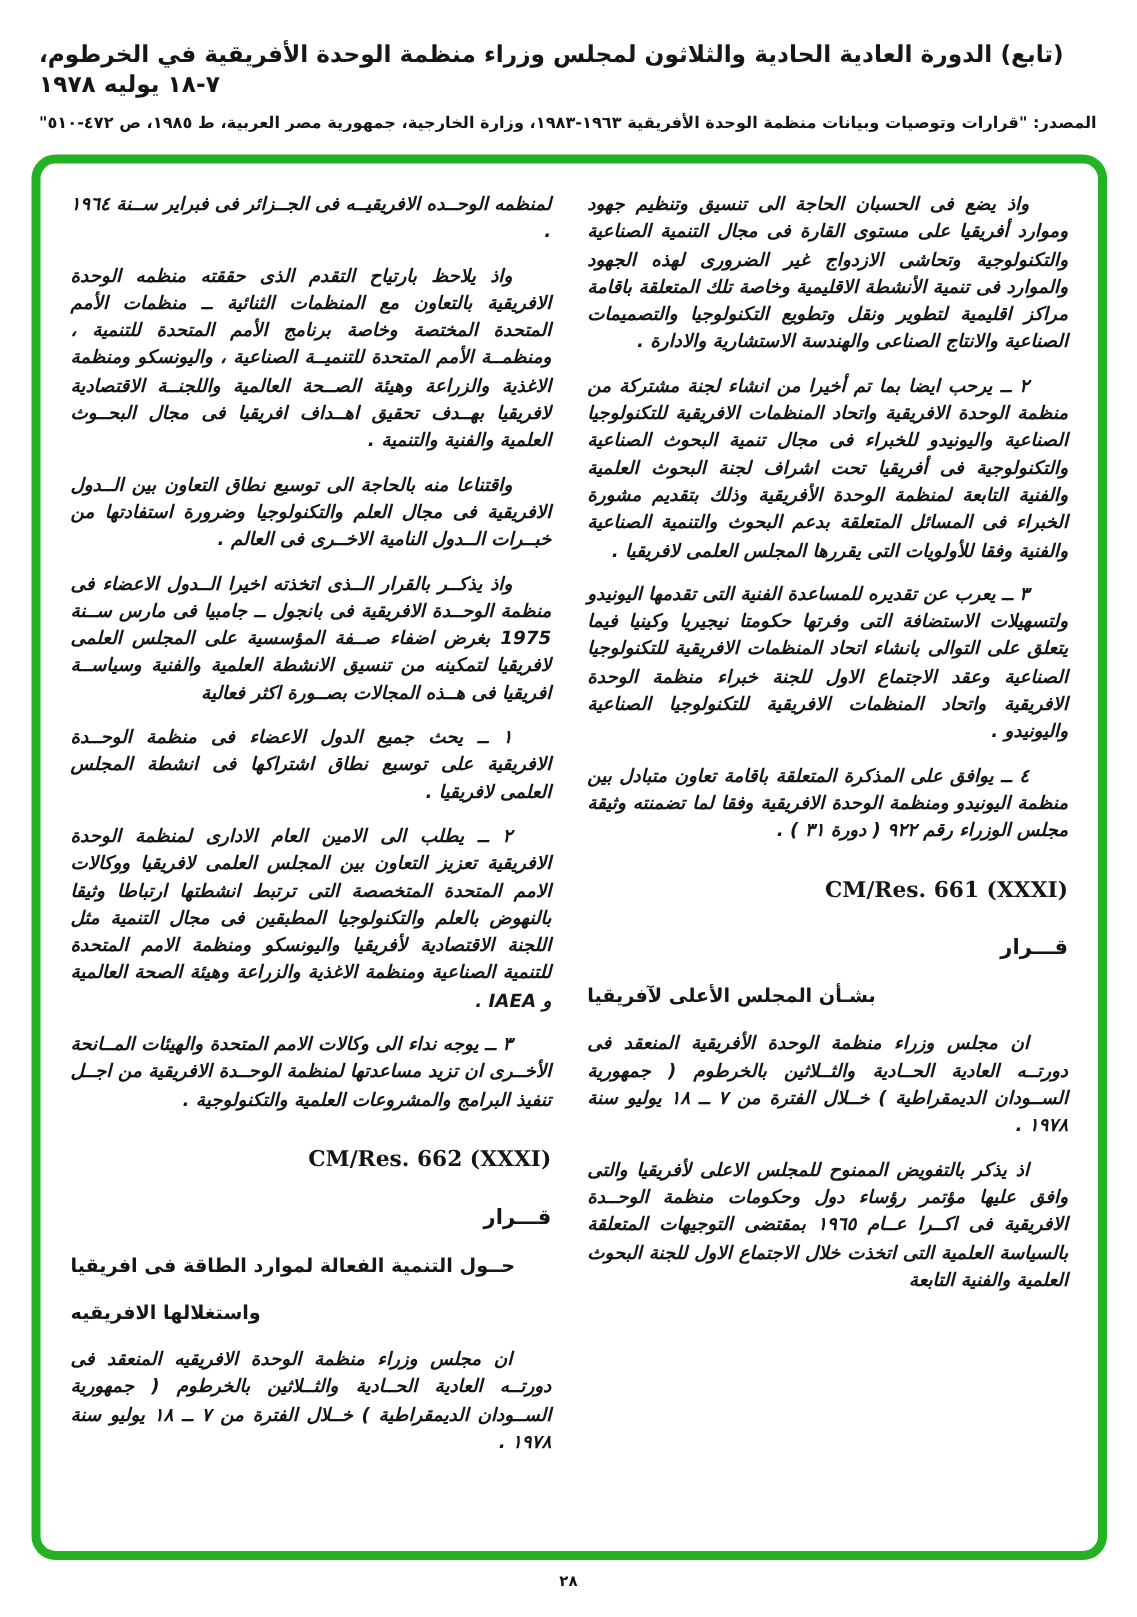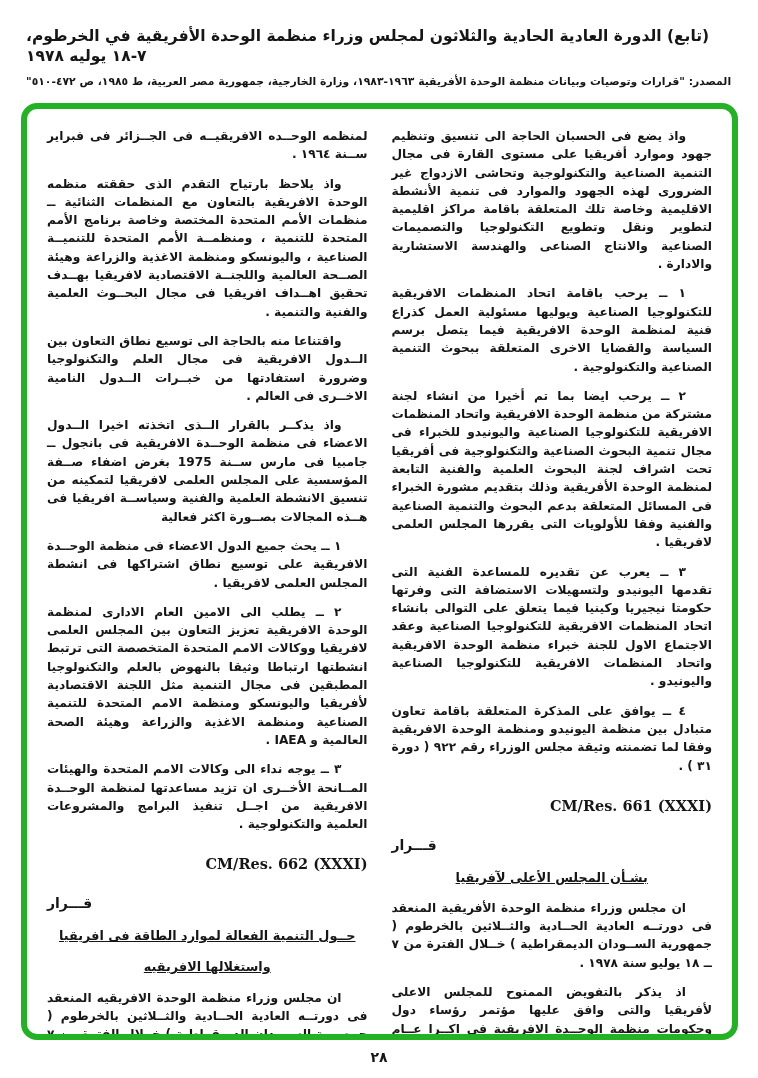--- a/index.html
+++ b/index.html
@@ -32,58 +32,56 @@
     overflow:hidden;
   }
   .columns {
     display:flex; flex-direction:row; direction:rtl; gap:24px; height:100%;
   }
   .col {
     flex:1 1 0; min-width:0;
     direction:rtl; text-align:justify;
     font-size:12.2px; font-weight:bold; line-height:1.5;
   }
-  .para { margin:0 0 11px 0; text-indent:26px; }
+  .para { margin:0 0 11px 0; text-indent:26px;font-style:italic; }
   .para-cont { text-indent:0; }
   .res-ref {
     direction:ltr; text-align:right; text-indent:0;
     font-family:"DejaVu Serif", serif;
     font-size:14.5px; font-weight:bold;
     margin:20px 0 18px 0;
   }
   .res-heading {
-    text-align:left; text-indent:0;
+    text-align:right; text-indent:0;
     font-size:14px; font-weight:bold;
     margin:0 0 12px 0;
   }
   .res-sub {
-    text-align:center; text-indent:0;
+    text-align:left; text-indent:0;
     font-size:12.8px; font-weight:bold;
     margin:0 0 12px 0;
-    text-decoration:underline;
   }
   .page-footer {
     position:absolute; top:1049px; left:0; right:0;
-    text-align:center; font-size:14px; font-weight:bold;
+    text-align:center; font-size:10px; font-weight:bold;
   }
 </style>
 </head>
 <body>
 
 <div class="page-header">
   <div class="header-title">(تابع) الدورة العادية الحادية والثلاثون لمجلس وزراء منظمة الوحدة الأفريقية في الخرطوم، ٧-١٨ يوليه ١٩٧٨</div>
   <div class="header-source">المصدر: "قرارات وتوصيات وبيانات منظمة الوحدة الأفريقية ١٩٦٣-١٩٨٣، وزارة الخارجية، جمهورية مصر العربية، ط ١٩٨٥، ص ٤٧٢-٥١٠"</div>
 </div>
 
 <div class="content-frame" style="border-color: rgb(35, 178, 35);">
   <div class="columns">
 
     <div class="col">
       <p class="para">واذ يضع فى الحسبان الحاجة الى تنسيق وتنظيم جهود وموارد أفريقيا على مستوى القارة فى مجال التنمية الصناعية والتكنولوجية وتحاشى الازدواج غير الضرورى لهذه الجهود والموارد فى تنمية الأنشطة الاقليمية وخاصة تلك المتعلقة باقامة مراكز اقليمية لتطوير ونقل وتطويع التكنولوجيا والتصميمات الصناعية والانتاج الصناعى والهندسة الاستشارية والادارة .</p>
-      <p class="para">١ ــ يرحب باقامة اتحاد المنظمات الافريقية للتكنولوجيا الصناعية ويوليها مسئولية العمل كذراع فنية لمنظمة الوحدة الافريقية فيما يتصل برسم السياسة والقضايا الاخرى المتعلقة ببحوث التنمية الصناعية والتكنولوجية .</p>
       <p class="para">٢ ــ يرحب ايضا بما تم أخيرا من انشاء لجنة مشتركة من منظمة الوحدة الافريقية واتحاد المنظمات الافريقية للتكنولوجيا الصناعية واليونيدو للخبراء فى مجال تنمية البحوث الصناعية والتكنولوجية فى أفريقيا تحت اشراف لجنة البحوث العلمية والفنية التابعة لمنظمة الوحدة الأفريقية وذلك بتقديم مشورة الخبراء فى المسائل المتعلقة بدعم البحوث والتنمية الصناعية والفنية وفقا للأولويات التى يقررها المجلس العلمى لافريقيا .</p>
       <p class="para">٣ ــ يعرب عن تقديره للمساعدة الفنية التى تقدمها اليونيدو ولتسهيلات الاستضافة التى وفرتها حكومتا نيجيريا وكينيا فيما يتعلق على التوالى بانشاء اتحاد المنظمات الافريقية للتكنولوجيا الصناعية وعقد الاجتماع الاول للجنة خبراء منظمة الوحدة الافريقية واتحاد المنظمات الافريقية للتكنولوجيا الصناعية واليونيدو .</p>
       <p class="para">٤ ــ يوافق على المذكرة المتعلقة باقامة تعاون متبادل بين منظمة اليونيدو ومنظمة الوحدة الافريقية وفقا لما تضمنته وثيقة مجلس الوزراء رقم ٩٢٢ ( دورة ٣١ ) .</p>
       <p class="res-ref">CM/Res. 661 (XXXI)</p>
       <p class="res-heading">قـــرار</p>
       <p class="res-sub">بشـأن المجلس الأعلى لآفريقيا</p>
       <p class="para">ان مجلس وزراء منظمة الوحدة الأفريقية المنعقد فى دورتــه العادية الحــادية والثــلاثين بالخرطوم ( جمهورية الســودان الديمقراطية ) خــلال الفترة من ٧ ــ ١٨ يوليو سنة ١٩٧٨ .</p>
       <p class="para">اذ يذكر بالتفويض الممنوح للمجلس الاعلى لأفريقيا والتى وافق عليها مؤتمر رؤساء دول وحكومات منظمة الوحــدة الافريقية فى اكــرا عــام ١٩٦٥ بمقتضى التوجيهات المتعلقة بالسياسة العلمية التى اتخذت خلال الاجتماع الاول للجنة البحوث العلمية والفنية التابعة</p>
     </div>
 

